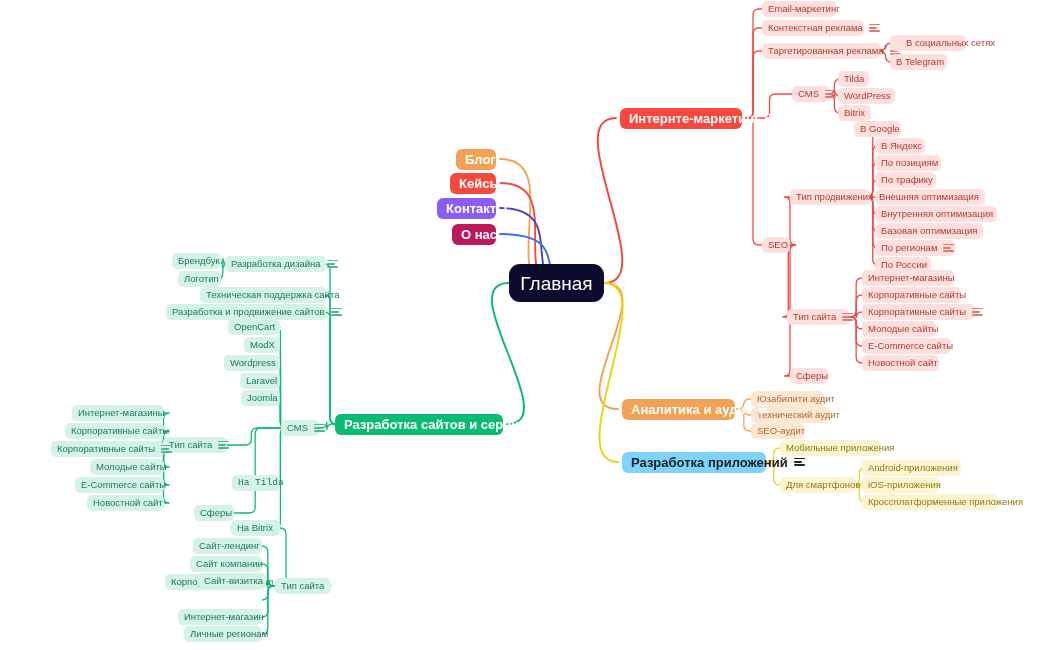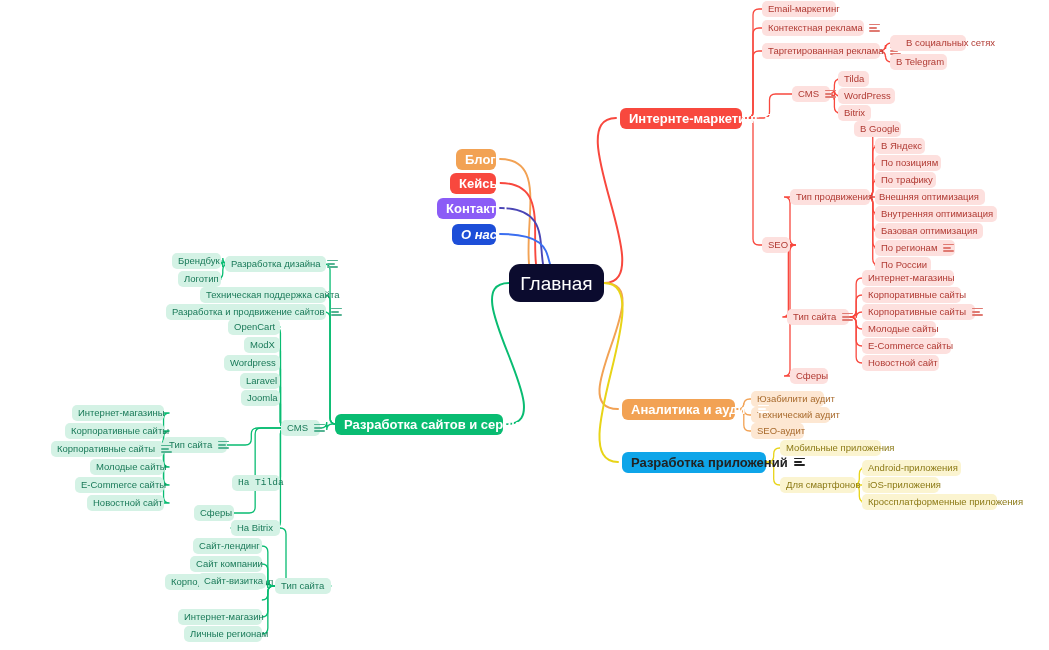--- a/index.html
+++ b/index.html
@@ -42,24 +42,24 @@
     border-radius:11px;
     padding:0 18px;
     height:38px;
     justify-content:center;
     z-index:5;
   }
   
   .l1{color:#ffffff;font-size:13px;font-weight:700;padding:0 9px;height:21px;border-radius:6px;z-index:4;}
   .l1.red{background:#f8483e;}
   .l1.orange{background:#f2a254;}
-  .l1.yellow{background:#0ea5e9;color:#222;}
+  .l1.yellow{background:#7dd3fc;color:#222;}
   .l1.green{background:#09bc72;}
   .l1.indigo{background:#8b5cf6;}
-  .l1.blue{background:#1d4ed8;font-style:italic;}
+  .l1.blue{background:#be185d;}
 
   
   .lx{font-size:9.5px;padding:0 6px;height:16px;border-radius:5px;z-index:3;}
   .lx.red{background:#fde0de;color:#b03a33;}
   .lx.orange{background:#fde7d2;color:#a86a2c;}
   .lx.yellow{background:#fbf4d0;color:#8c7a16;}
   .lx.green{background:#d4f2e5;color:#1a7a59;}
   .lx.red .hamb i{background:#e07a72;}
   .lx.green .hamb i{background:#53b392;}
 </style>

